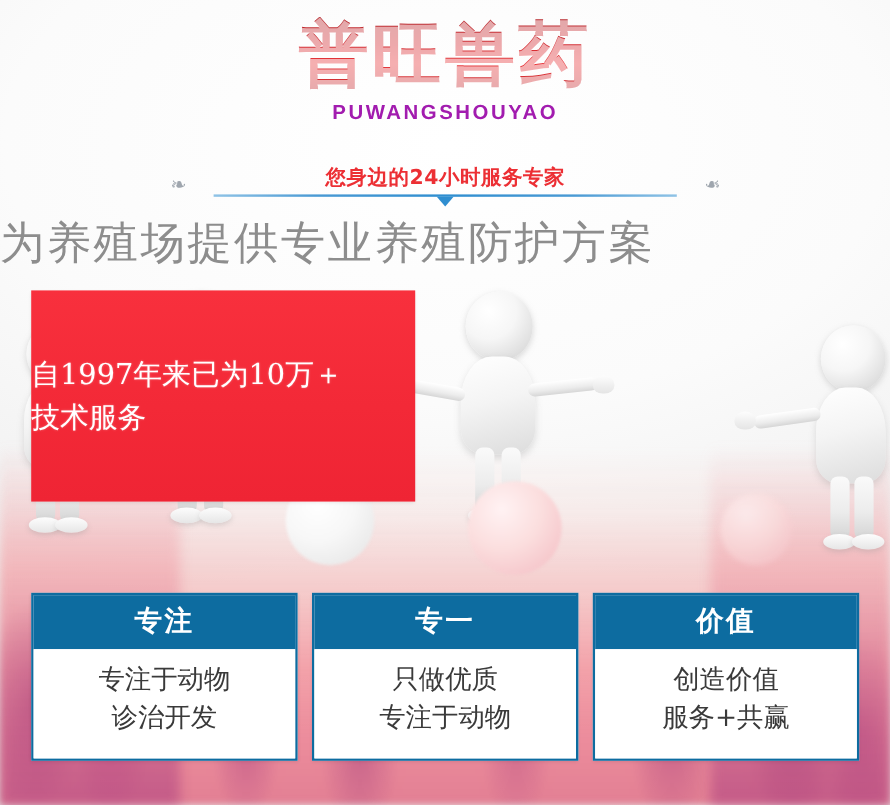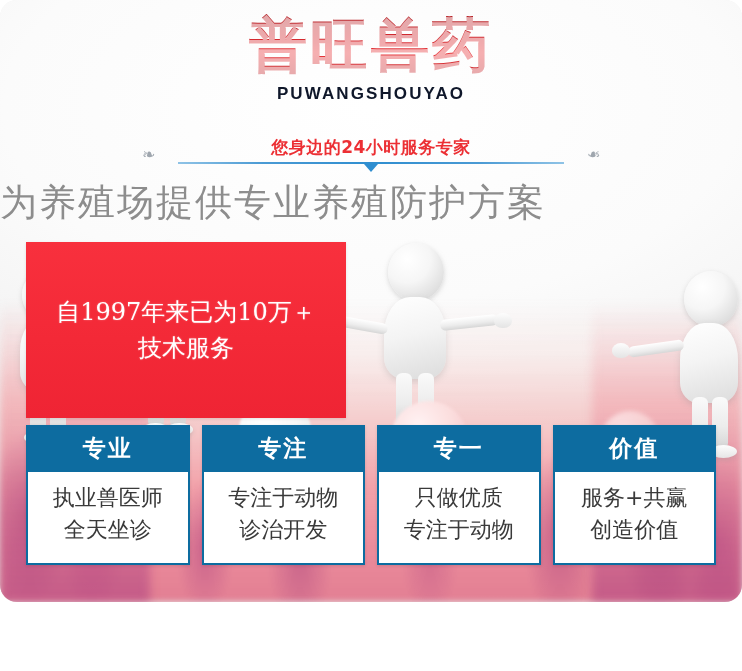--- a/index.html
+++ b/index.html
@@ -3,24 +3,23 @@
 <meta charset="utf-8">
 <style>
   * { margin:0; padding:0; box-sizing:border-box; }
   html, body {
     width:742px; height:671px;
     font-family:"Liberation Sans","DejaVu Sans",sans-serif;
     overflow:hidden;
   }
   #poster{
     position:relative;
-    width:742px; height:602px;
+    width:742px; height:671px;
     background:#f2f2f2;
     overflow:hidden;
-    border-radius:17px;
   }
 
   
   .bg-base{
     position:absolute; inset:0;
     background:
       radial-gradient(ellipse 130% 85% at 50% 18%, #ffffff 0%, #fbfbfb 38%, #f0f0f0 68%, #e6e6e6 100%);
   }
   
   .bg-crowd{
@@ -102,21 +101,21 @@
     font-family:"DejaVu Sans","Liberation Sans",sans-serif;
     font-size:58px; font-weight:bold; letter-spacing:3px; line-height:1.08;
     background:linear-gradient(180deg,#b4262b 0%,#d32a30 38%,#e8383c 62%,#c02a2f 100%);
     -webkit-background-clip:text; background-clip:text;
     -webkit-text-fill-color:transparent; color:#cc2b31;
     text-shadow:0 1px 0 rgba(255,255,255,.6);
   }
   .brand-en{
     margin-top:7px;
     font-size:17px; font-weight:bold; letter-spacing:2.1px;
-    color:#0f172a;
+    color:#a21caf;
   }
 
   
   .divider{
     position:absolute; top:138px; left:0; right:0; height:38px;
   }
   .divider-inner{
     position:relative; width:430px; margin:0 auto; height:38px;
   }
   .rule{
@@ -145,21 +144,21 @@
     position:absolute; top:178px; left:0; right:0; text-align:left;
     font-size:37px; color:#8d8d8d; letter-spacing:2px;
     font-family:"DejaVu Sans","Liberation Sans",sans-serif;
   }
 
   
   .redbox{
     position:absolute; left:26px; top:242px; width:320px; height:176px;
     background:linear-gradient(180deg,#f8303d 0%,#f32937 55%,#ef2434 100%);
     box-shadow:0 1px 3px rgba(0,0,0,.10);
-    display:flex; flex-direction:column; align-items:center; justify-content:center;
+    display:flex; flex-direction:column; align-items:flex-start; justify-content:center;
   }
   .redbox-line{
     font-family:"DejaVu Serif","Liberation Serif",serif;
     color:#ffffff; font-size:24px; line-height:1.52; white-space:nowrap;
     text-shadow:0 0 2px rgba(255,255,255,.35);
   }
 
   
   .cards{
     position:absolute; left:26px; right:26px; bottom:37px;
@@ -275,47 +274,40 @@
 
   <div class="headline">为养殖场提供专业养殖防护方案</div>
 
   <div class="redbox">
     <div class="redbox-line">自1997年来已为10万＋</div>
     <div class="redbox-line">技术服务</div>
   </div>
 
   <div class="cards">
 
-    <div class="card">
-      <div class="card-head">专业</div>
-      <div class="card-body">
-        <div class="card-line">执业兽医师</div>
-        <div class="card-line">全天坐诊</div>
-      </div>
-    </div>
 
     <div class="card">
       <div class="card-head">专注</div>
       <div class="card-body">
         <div class="card-line">专注于动物</div>
         <div class="card-line">诊治开发</div>
       </div>
     </div>
 
     <div class="card">
       <div class="card-head">专一</div>
       <div class="card-body">
         <div class="card-line">只做优质</div>
         <div class="card-line">专注于动物</div>
       </div>
     </div>
 
     <div class="card">
       <div class="card-head">价值</div>
       <div class="card-body">
+        <div class="card-line">创造价值</div>
         <div class="card-line">服务+共赢</div>
-        <div class="card-line">创造价值</div>
       </div>
     </div>
 
   </div>
 
 </div>
 
 </body></html>

